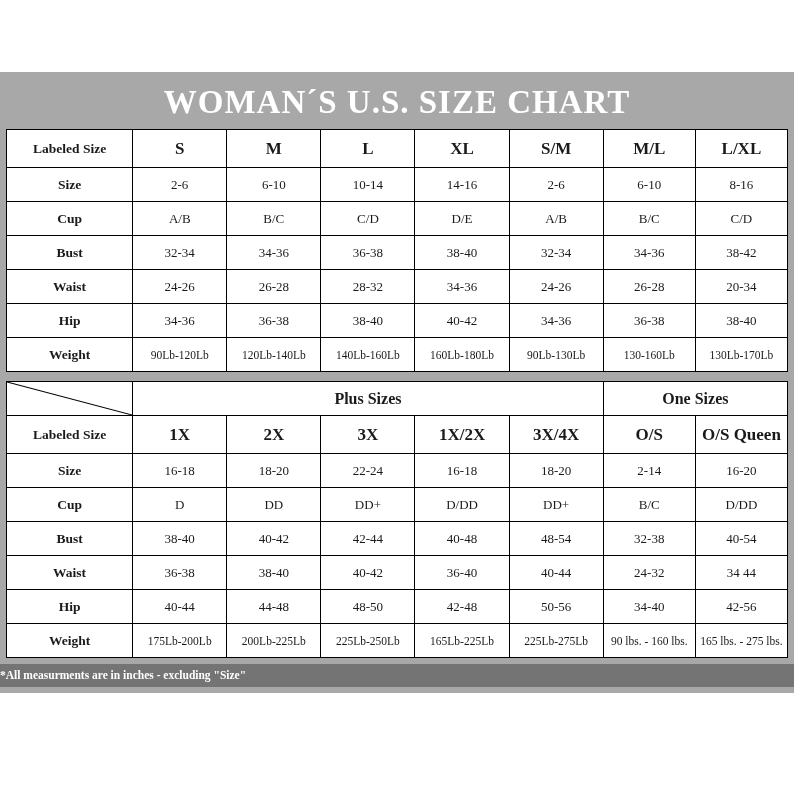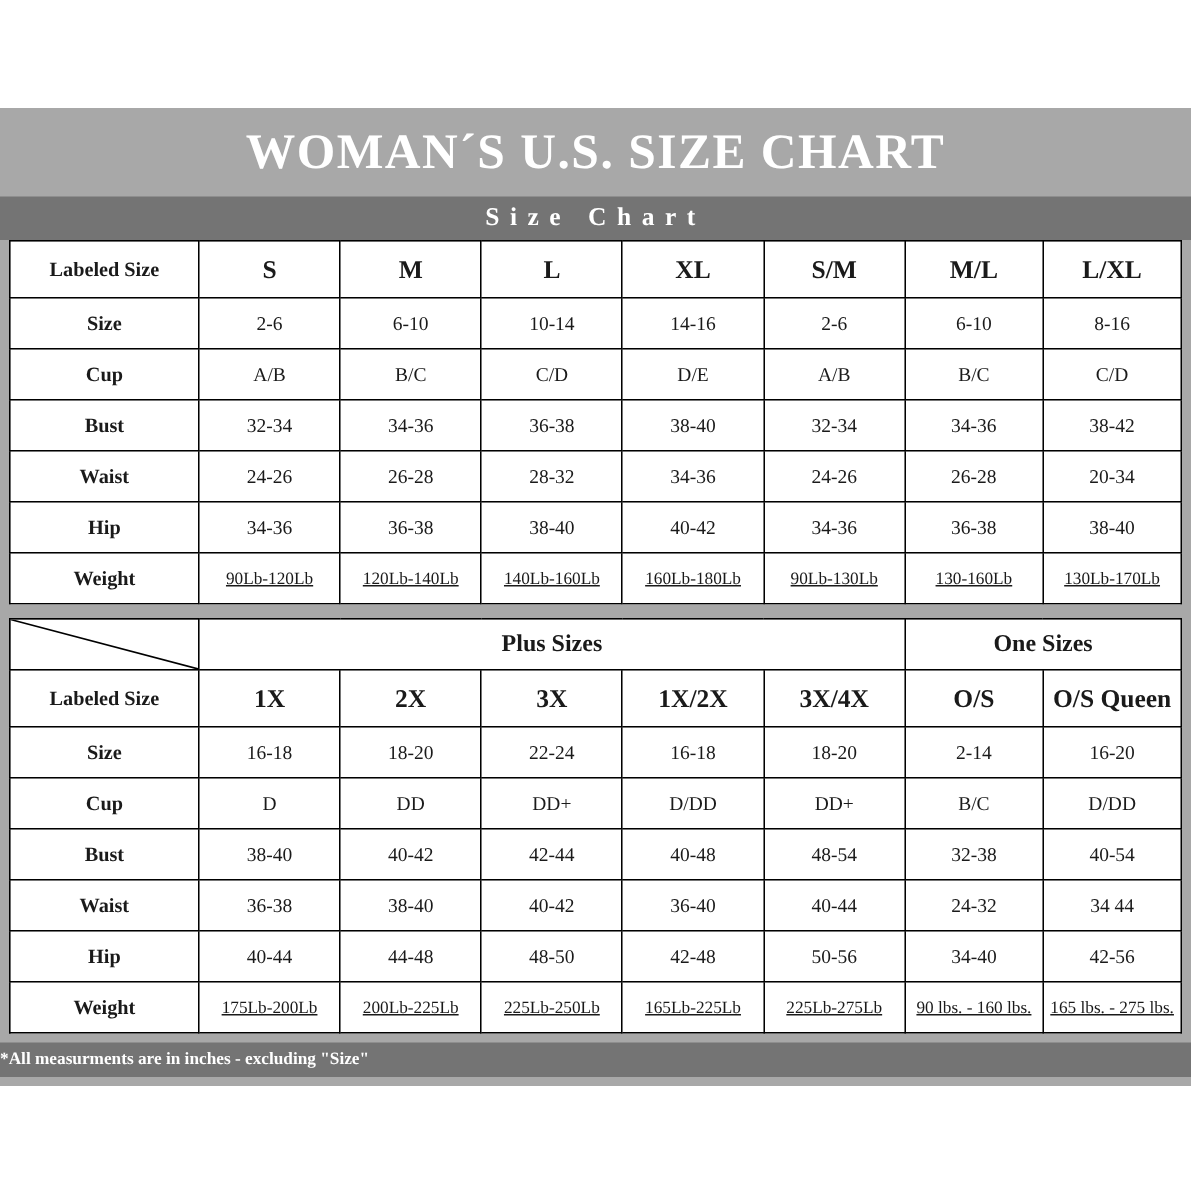--- a/index.html
+++ b/index.html
@@ -85,21 +85,20 @@
     font-weight: bold;
     height: 35px;
     background: #ffffff;
   }
   td.cell {
     font-size: 13px;
     height: 31px;
   }
   td.cell.small {
     font-size: 11.5px;
-    text-decoration: underline;
   }
   .footnote {
     background: #747474;
     color: #ffffff;
     font-size: 11.5px;
     font-weight: bold;
     padding: 5px 0 6px 0;
     margin-top: 6px;
     font-family: "Liberation Serif", serif;
   }
@@ -110,23 +109,20 @@
 </style>
 </head>
 <body>
 
 <div id="chart-wrap">
 
   <div class="title-bar">
     <span class="title">WOMAN´S  U.S. SIZE CHART</span>
   </div>
 
-  <div class="subtitle-bar">
-    <span class="subtitle">Size Chart</span>
-  </div>
 
   <table class="sizetable">
     <colgroup>
       <col style="width:126px">
       <col style="width:94px">
       <col style="width:94px">
       <col style="width:94px">
       <col style="width:94px">
       <col style="width:94px">
       <col style="width:92px">

